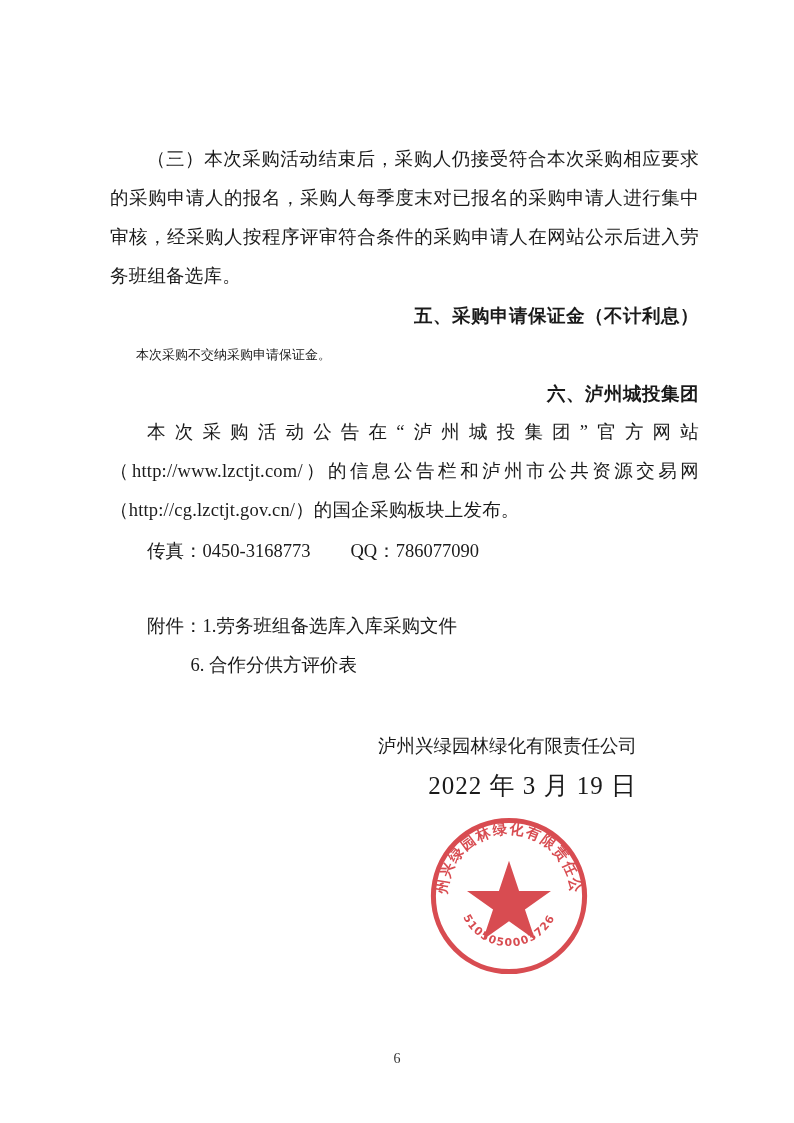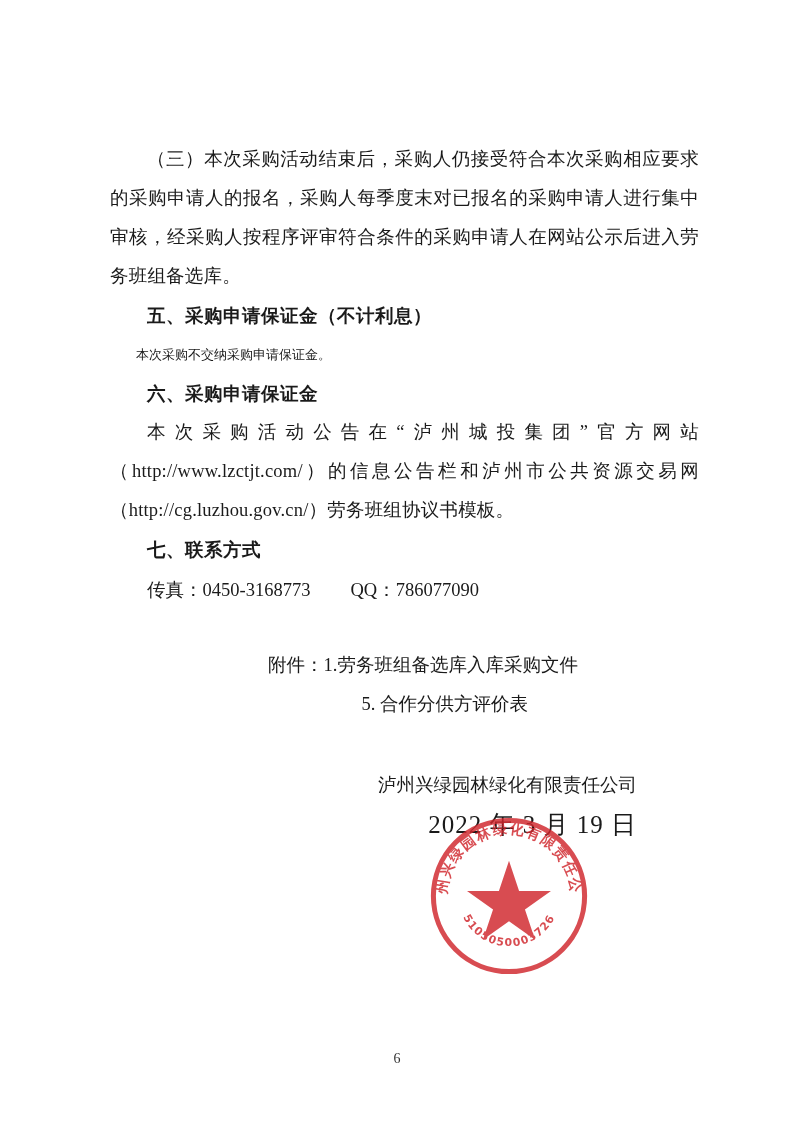--- a/index.html
+++ b/index.html
@@ -35,20 +35,21 @@
     text-indent: 2em;
   }
   .heading {
     font-family: "DejaVu Sans", sans-serif;
     font-weight: bold;
     font-size: 18.5px;
     line-height: 39px;
     text-indent: 2em;
     margin: 0;
     letter-spacing: 0.5px;
+    text-align: right;
   }
   .body-line {
     font-size: 13px;
     line-height: 39px;
     margin: 0;
   }
   .justify-wide {
     text-align: justify;
     text-justify: inter-ideograph;
   }
@@ -60,21 +61,20 @@
     line-height: 39px;
     margin: 0;
     padding-left: 2em;
   }
   .contact-gap {
     display: inline-block;
     width: 40px;
   }
   .attach-block {
     margin-top: 36px;
-    text-align: center;
   }
   .attach-line {
     font-size: 18.5px;
     line-height: 39px;
     margin: 0;
     padding-left: 2em;
   }
   .attach-line.sub {
     padding-left: 4.35em;
   }
@@ -121,36 +121,35 @@
 </head>
 <body>
 
 <div class="page">
 
   <p class="para indent">（三）本次采购活动结束后，采购人仍接受符合本次采购相应要求的采购申请人的报名，采购人每季度末对已报名的采购申请人进行集中审核，经采购人按程序评审符合条件的采购申请人在网站公示后进入劳务班组备选库。</p>
 
   <p class="heading">五、采购申请保证金（不计利息）</p>
   <p class="body-line" style="text-indent:2em;">本次采购不交纳采购申请保证金。</p>
 
-  <p class="heading">六、采购申请保证金</p>
-  <p class="para indent justify-wide">本次采购活动公告在“泸州城投集团”官方网站（http://www.lzctjt.com/）的信息公告栏和泸州市公共资源交易网（http://cg.luzhou.gov.cn/）劳务班组协议书模板。</p>
+  <p class="heading">六、泸州城投集团</p>
+  <p class="para indent justify-wide">本次采购活动公告在“泸州城投集团”官方网站（http://www.lzctjt.com/）的信息公告栏和泸州市公共资源交易网（http://cg.lzctjt.gov.cn/）的国企采购板块上发布。</p>
 
-  <p class="heading">七、联系方式</p>
 
   <div class="contact-block">
     <p class="contact-line">
       <span>传真：</span><span>0450-3168773</span><span class="contact-gap"></span><span>QQ：</span><span>786077090</span>
     </p>
   </div>
 
   <div class="attach-block">
     <p class="attach-line">
       <span>附件：</span><span>1.劳务班组备选库入库采购文件</span>
     </p>
-    <p class="attach-line sub">5. 合作分供方评价表</p>
+    <p class="attach-line sub">6. 合作分供方评价表</p>
   </div>
 
   <div class="sign-block">
     <p class="sign-line">泸州兴绿园林绿化有限责任公司</p>
     <p class="date-line">2022 年 3 月  19 日</p>
   </div>
 
   <div class="seal">
     <svg viewBox="0 0 200 200" xmlns="http://www.w3.org/2000/svg">
       <defs>

